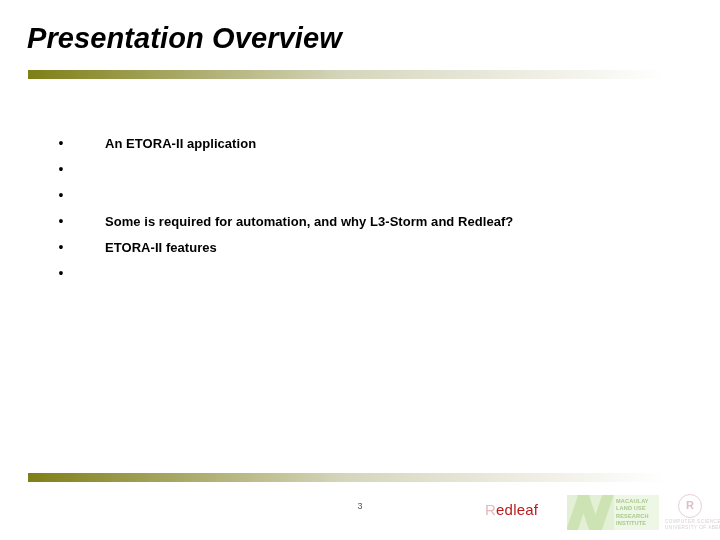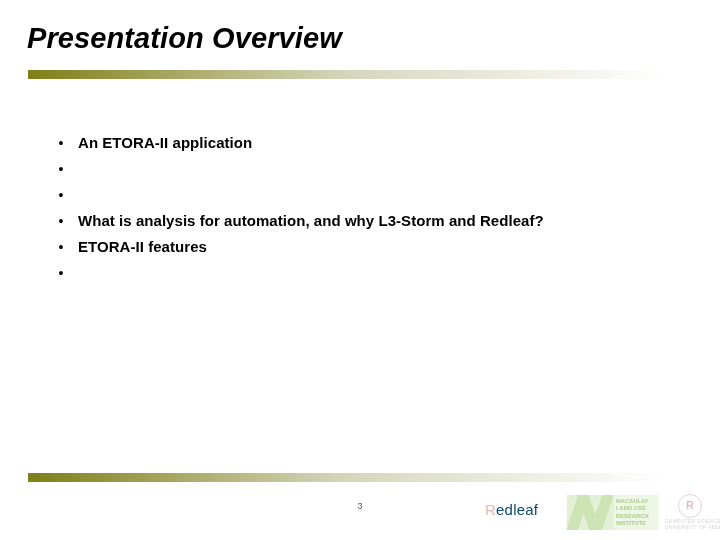--- a/index.html
+++ b/index.html
@@ -76,22 +76,22 @@
     left: 4px;
     top: 0;
     width: 10px;
     text-align: center;
     font-size: 14px;
     line-height: 26px;
     color: #000000;
   }
   .bullet-text {
     display: inline-block;
-    margin-left: 26px;
-    font-size: 15px;
+    margin-left: 53px;
+    font-size: 13px;
     font-weight: bold;
     color: #000000;
     letter-spacing: 0.05px;
   }
 
   
   #page-number {
     position: absolute;
     left: 340px;
     top: 501px;
@@ -219,40 +219,40 @@
       <span class="bullet-text">An ETORA-II application</span>
     </li>
     <li class="bullet-row">
       <span class="bullet-dot">•</span>
     </li>
     <li class="bullet-row">
       <span class="bullet-dot">•</span>
     </li>
     <li class="bullet-row">
       <span class="bullet-dot">•</span>
-      <span class="bullet-text">What is analysis for automation, and why L3-Storm and Redleaf?</span>
+      <span class="bullet-text">Some is required for automation, and why L3-Storm and Redleaf?</span>
     </li>
     <li class="bullet-row">
       <span class="bullet-dot">•</span>
       <span class="bullet-text">ETORA-II features</span>
     </li>
     <li class="bullet-row">
       <span class="bullet-dot">•</span>
     </li>
   </ul>
 
   <div class="rule" id="footer-rule">
     <div class="rule-fill" style="background: linear-gradient(to right, rgb(127, 127, 23) 0%, rgb(214, 214, 189) 50%, rgb(255, 255, 255) 100%);"></div>
   </div>
 
   <div id="page-number">3</div>
 
   <div id="footer-logos">
 
-    <div id="redleaf-logo"><span class="rl-r" style="color: rgb(232, 182, 182);">R</span><span class="rl-rest" style="color: #0c4a6e;">edleaf</span></div>
+    <div id="redleaf-logo"><span class="rl-r" style="color: rgb(232, 182, 182);">R</span><span class="rl-rest" style="color: #b91c1c;">edleaf</span></div>
 
     <div id="macaulay-logo">
       <div id="macaulay-mark" style="background: rgb(228, 240, 214);">
         <span class="m-stroke ms1" style="background: rgb(205, 227, 180);"></span>
         <span class="m-stroke ms2" style="background: rgb(205, 227, 180);"></span>
         <span class="m-stroke ms3" style="background: rgb(205, 227, 180);"></span>
       </div>
       <div id="macaulay-words">
         <div>MACAULAY</div>
         <div>LAND USE</div>

